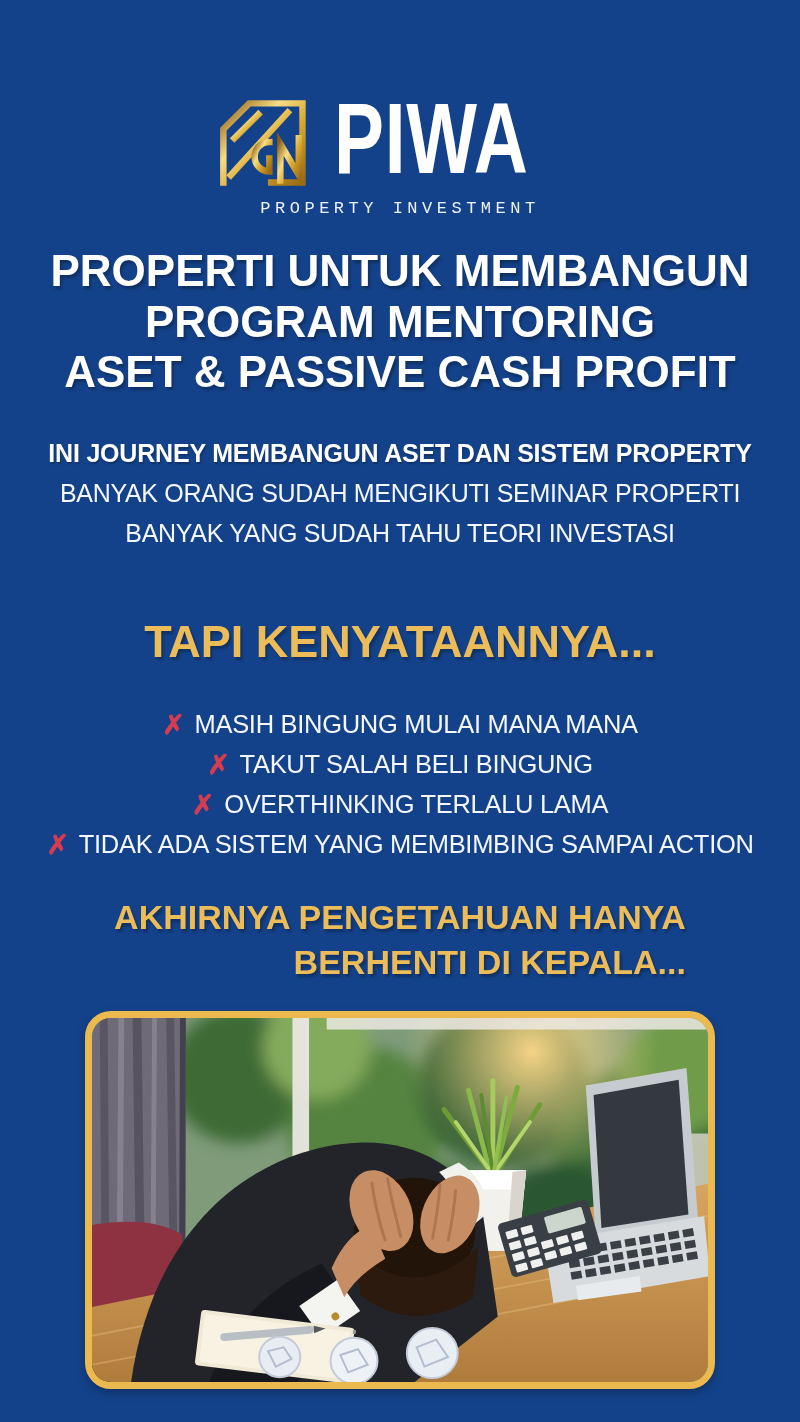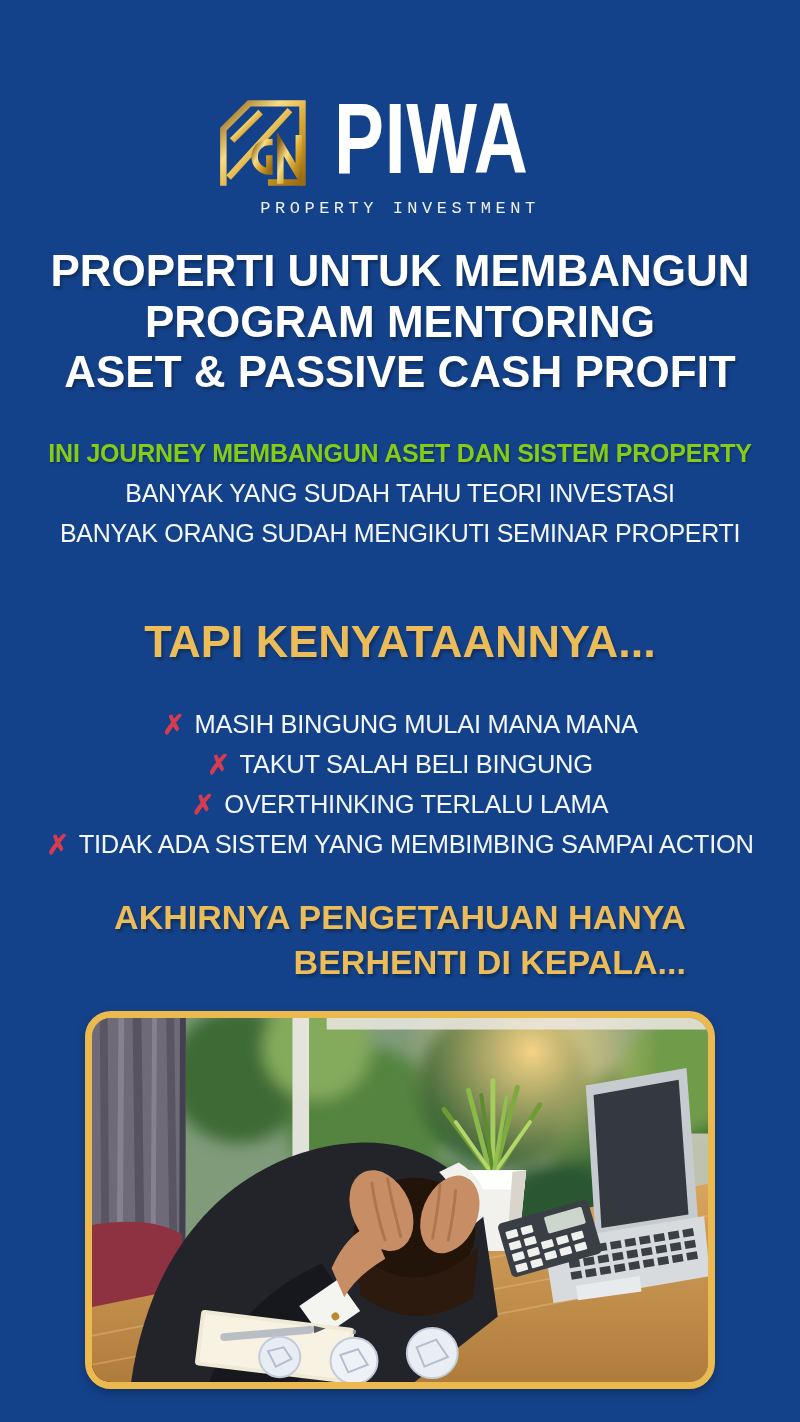--- a/index.html
+++ b/index.html
@@ -18,21 +18,21 @@
     display:inline-block;transform:scale(.78,1.05);transform-origin:left center;
   }
   .brand-sub{margin-top:10px;text-align:center;color:#eef2f8;
     font-size:17px;letter-spacing:4.5px;font-weight:400;line-height:1.32;font-family:Liberation Mono, monospace;}
   
   .headline{margin-top:26px;text-align:center;color:#ffffff;
     font-weight:800;font-size:44px;line-height:1.14;letter-spacing:0px;
     text-shadow:2px 3px 3px rgba(0,0,0,.28);}
   
   .intro{margin-top:42px;text-align:center;}
-  .intro-highlight{color:#84cc16;font-weight:800;font-size:25px;letter-spacing:-0.2px;
+  .intro-highlight{color:#ffffff;font-weight:800;font-size:25px;letter-spacing:-0.2px;
     text-shadow:1px 2px 2px rgba(0,0,0,.25);}
   .intro-line{color:#f4f7fb;font-size:25px;font-weight:400;margin-top:11px;letter-spacing:-0.3px;}
   
   .reality-heading{margin-top:68px;color:#ECBC58;font-weight:800;font-size:45px;
     letter-spacing:0px;text-shadow:2px 3px 3px rgba(0,0,0,.28);}
   .pain-list{margin-top:42px;display:flex;flex-direction:column;gap:11px;align-items:center;}
   .pain-item{display:flex;align-items:center;gap:10px;color:#f4f7fb;
     font-size:25.5px;font-weight:400;letter-spacing:-0.3px;}
   .x-mark{color:#D63B4F;font-size:27px;font-weight:700;line-height:1;
     transform:translateY(1px);}
@@ -76,22 +76,22 @@
   </div>
 
   <div class="headline">
     <div>PROPERTI UNTUK MEMBANGUN</div>
     <div>PROGRAM MENTORING</div>
     <div>ASET &amp; PASSIVE CASH PROFIT</div>
   </div>
 
   <div class="intro">
     <div class="intro-highlight">INI JOURNEY MEMBANGUN ASET DAN SISTEM PROPERTY</div>
+    <div class="intro-line">BANYAK ORANG SUDAH MENGIKUTI SEMINAR PROPERTI</div>
     <div class="intro-line">BANYAK YANG SUDAH TAHU TEORI INVESTASI</div>
-    <div class="intro-line">BANYAK ORANG SUDAH MENGIKUTI SEMINAR PROPERTI</div>
   </div>
 
   <div class="reality-heading">TAPI KENYATAANNYA...</div>
 
   <div class="pain-list">
     <div class="pain-item">
       <span class="x-mark">✗</span>
       <span>MASIH BINGUNG MULAI MANA MANA</span>
     </div>
     <div class="pain-item">

